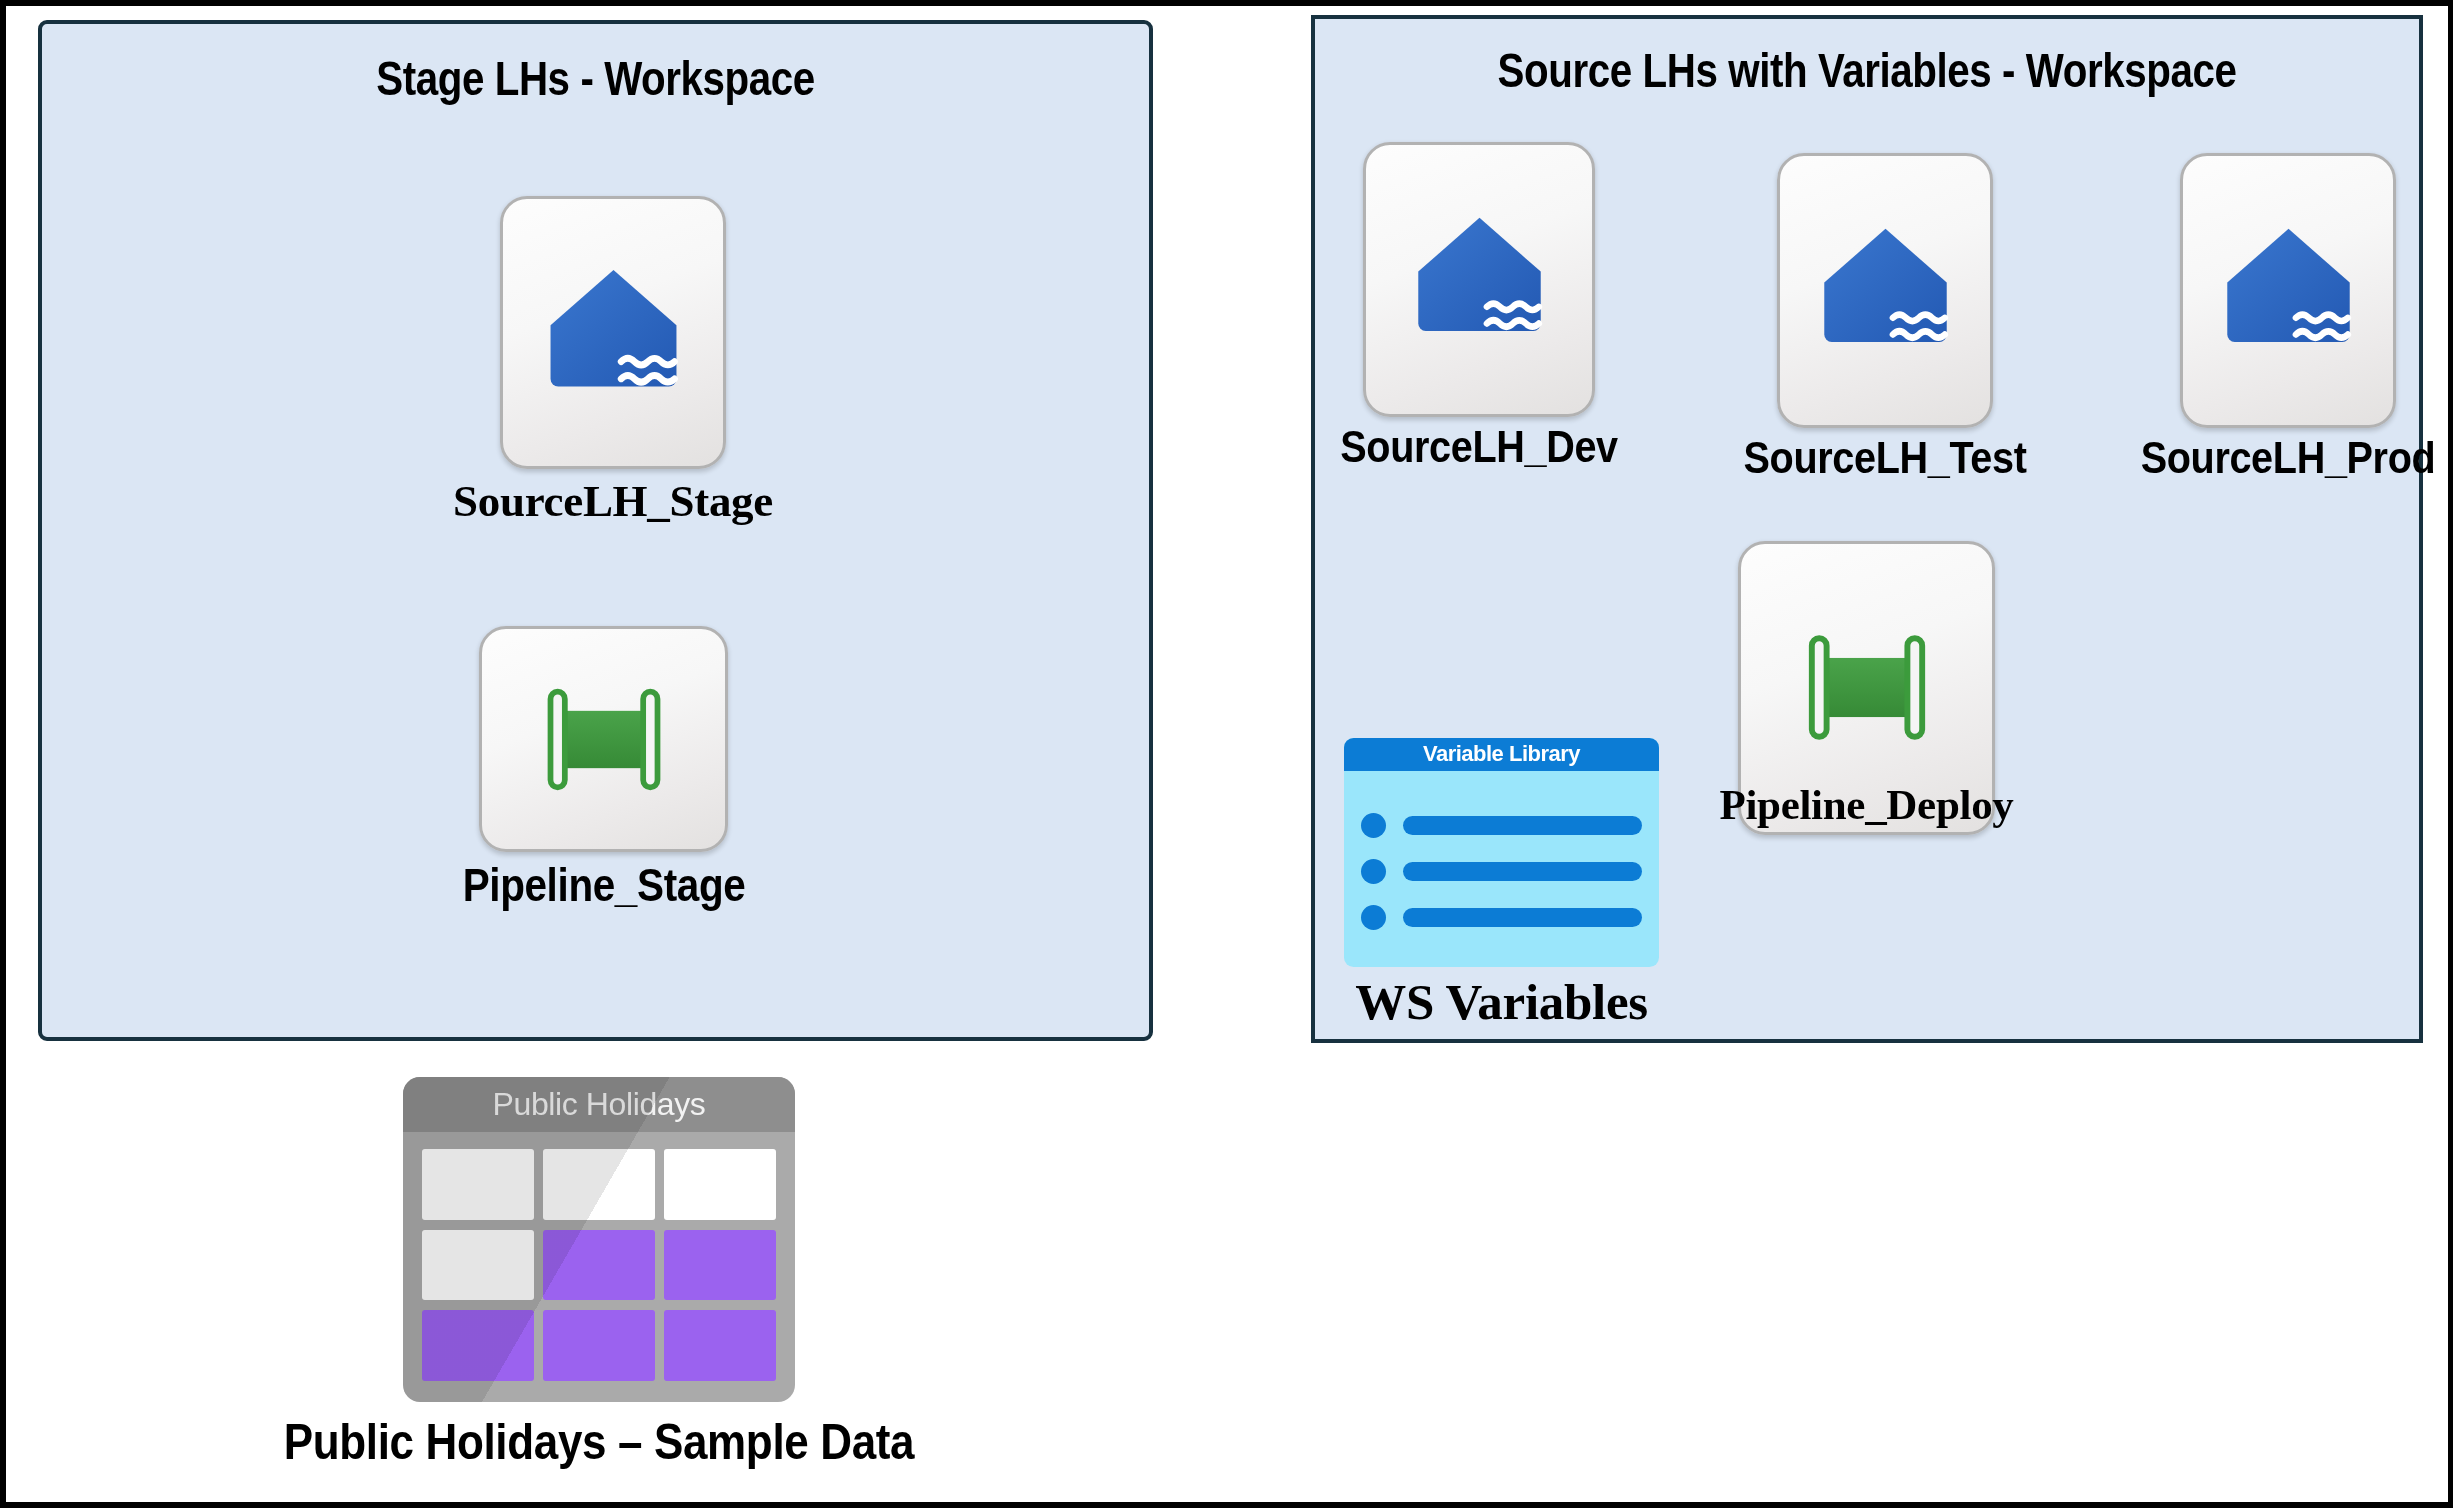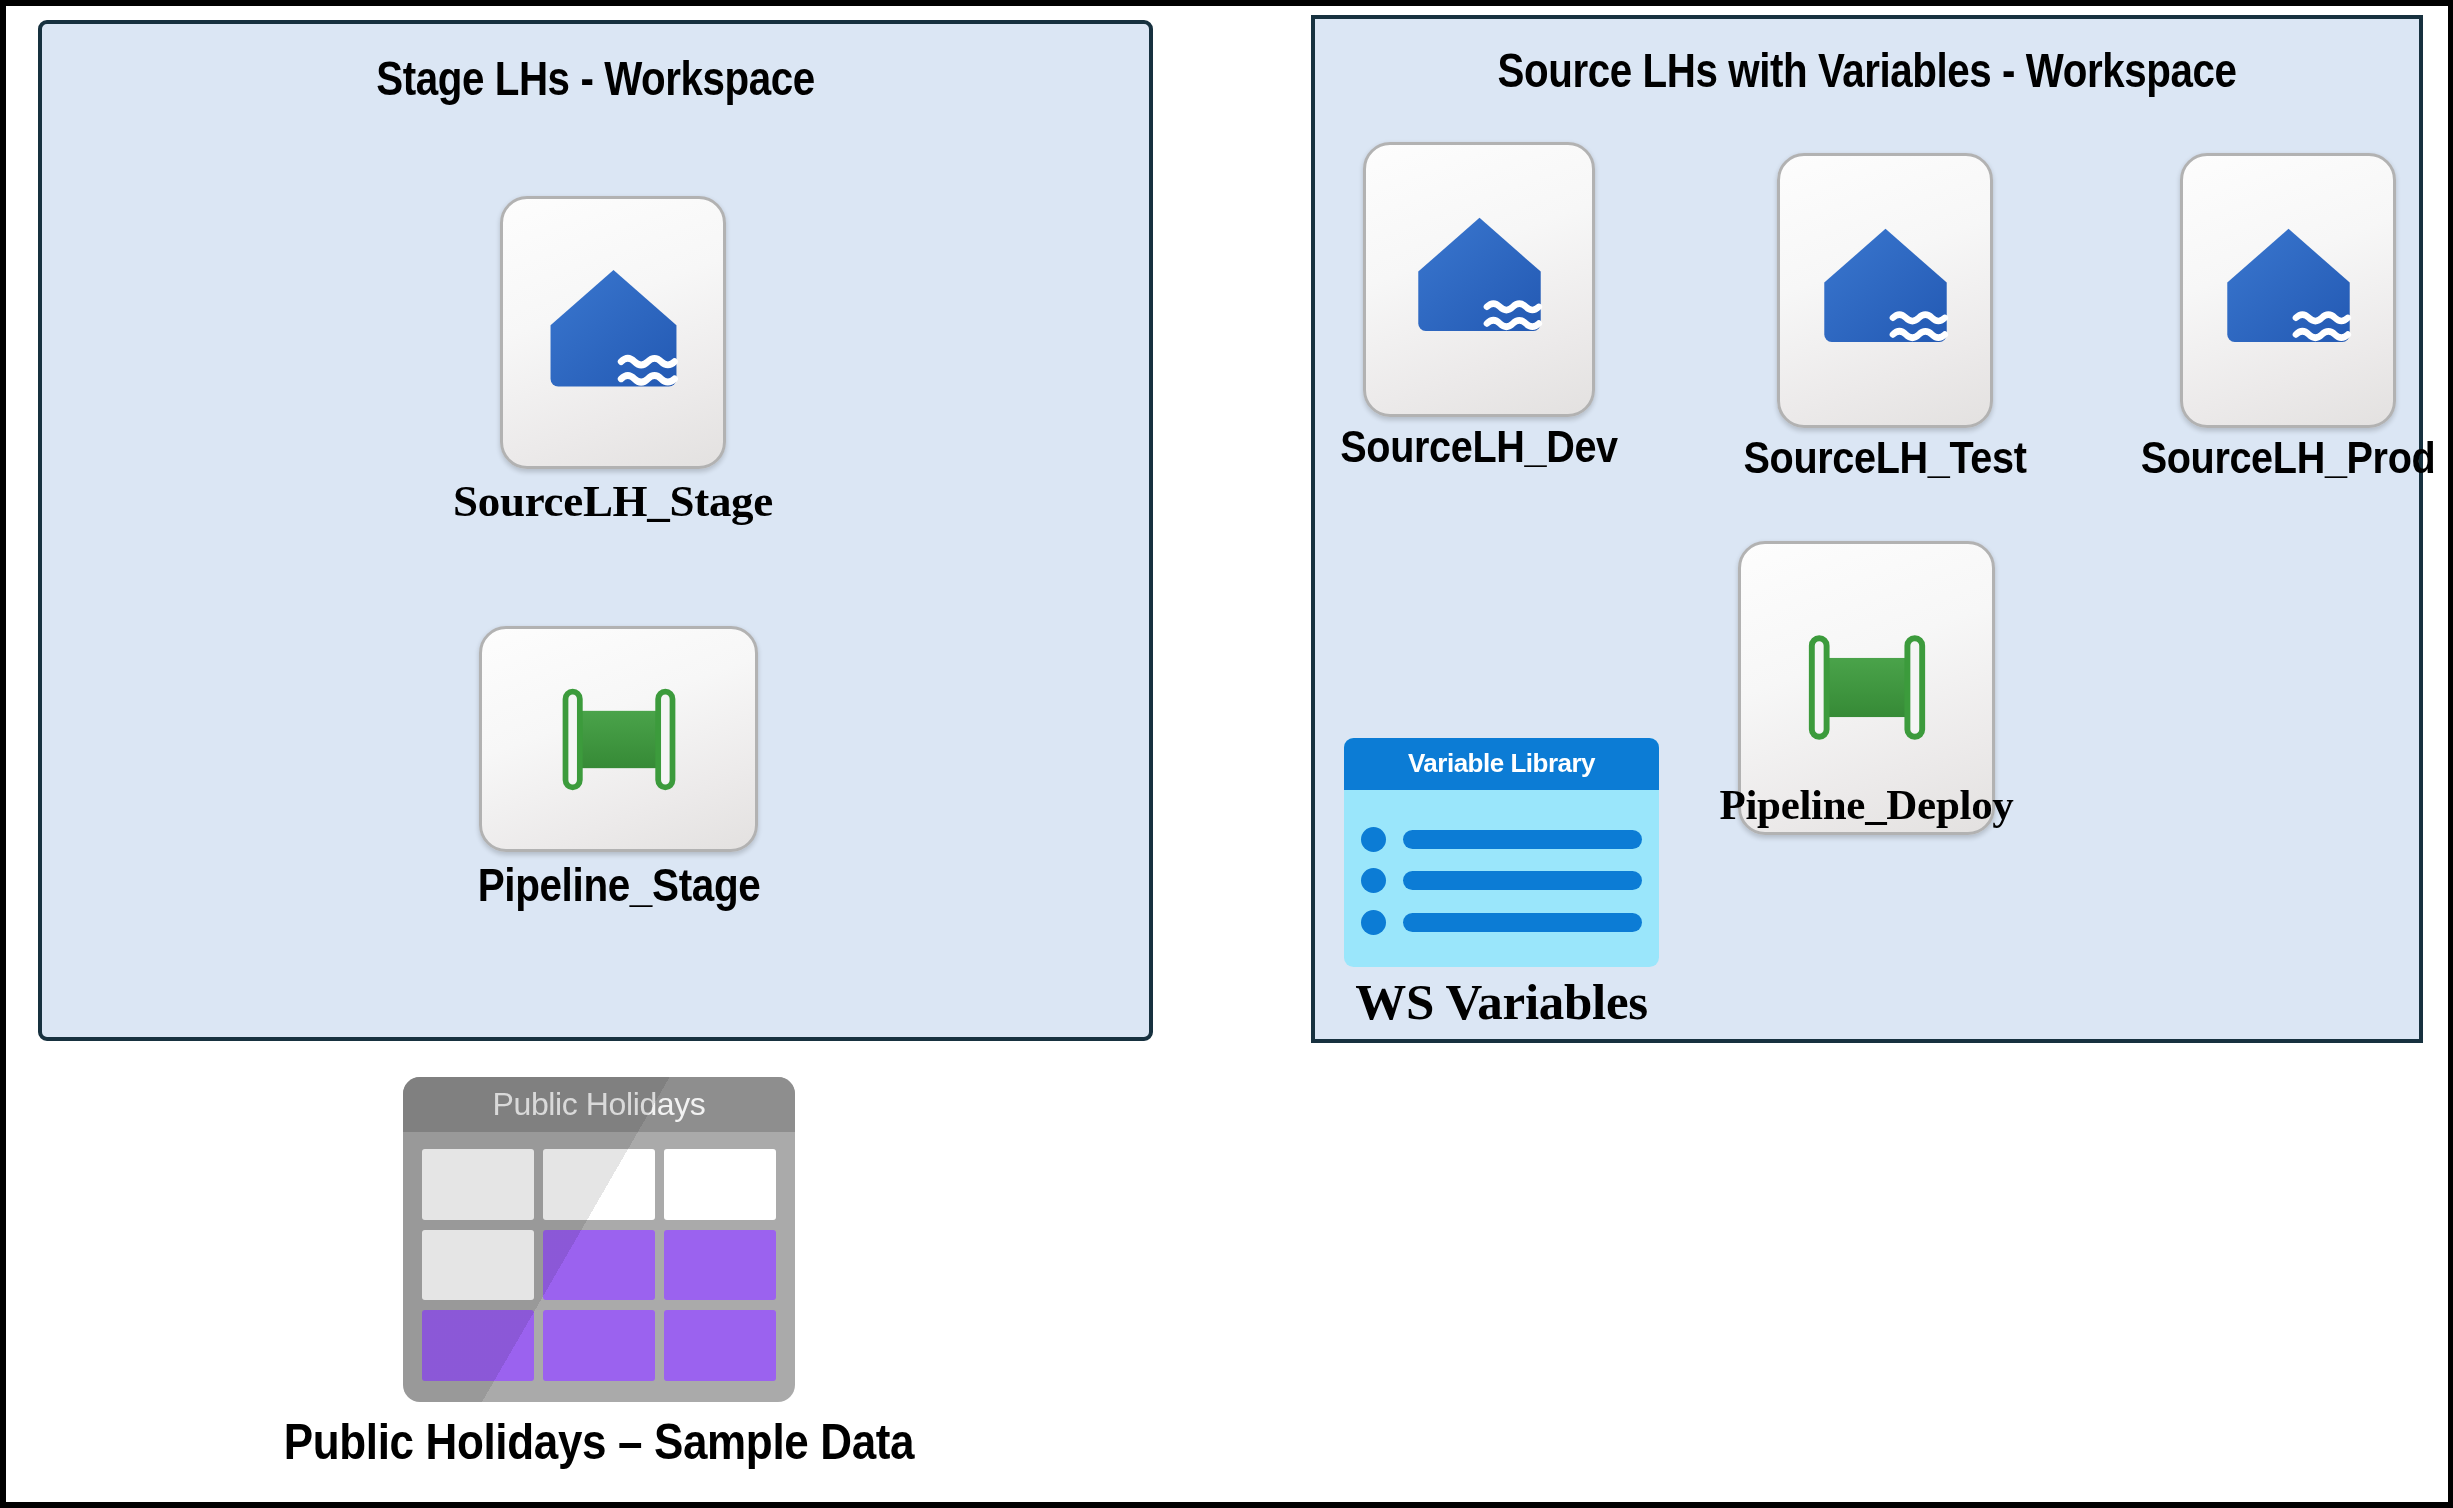--- a/index.html
+++ b/index.html
@@ -95,26 +95,26 @@
     position: absolute;
     left: 0; top: 0;
     width: 100%; height: 100%;
     border-radius: 9.6px;
     overflow: hidden;
     background: #9ae6fb;
     display: flex;
     flex-direction: column;
   }
   .varlib-header {
-    height: 52px;
+    height: 33px;
     background: #0c7cd5;
     color: #ffffff;
     font-family: "Liberation Sans", sans-serif;
     font-weight: bold;
-    font-size: 26px;
+    font-size: 22px;
     display: flex;
     align-items: center;
     justify-content: center;
     letter-spacing: -0.5px;
   }
   .varlib-body {
     flex: 1;
     padding: 21px 17px 15.3px 17px;
     display: flex;
     flex-direction: column;
@@ -204,21 +204,21 @@
             <g stroke="#ffffff" stroke-width="7" stroke-linecap="round" fill="none">
               <path d="M84 100 q7 -7 14 0 q7 7 14 0 q7 -7 14 0 q7 7 14 0"></path>
               <path d="M84 118 q7 -7 14 0 q7 7 14 0 q7 -7 14 0 q7 7 14 0"></path>
             </g>
           </svg>
         </span>
       </div>
       <div class="item-label label-normal" style="top:279px; font-size:45px;">SourceLH_Stage</div>
     </div>
 
-    <div class="item" style="left:437px; top:602px; width:279px; height:226px;">
+    <div class="item" style="left:437px; top:602px; width:249px; height:226px;">
       <div class="tile">
         <span>
           <svg width="130" height="107" viewBox="0 0 136 112" aria-hidden="true">
             <defs>
               <linearGradient id="pg1" x1="0" y1="0" x2="0" y2="1">
                 <stop offset="0%" stop-color="#4aa34a"></stop>
                 <stop offset="100%" stop-color="#368a36"></stop>
               </linearGradient>
             </defs>
             <rect x="22" y="26" width="92" height="60" fill="url(#pg1)"></rect>

